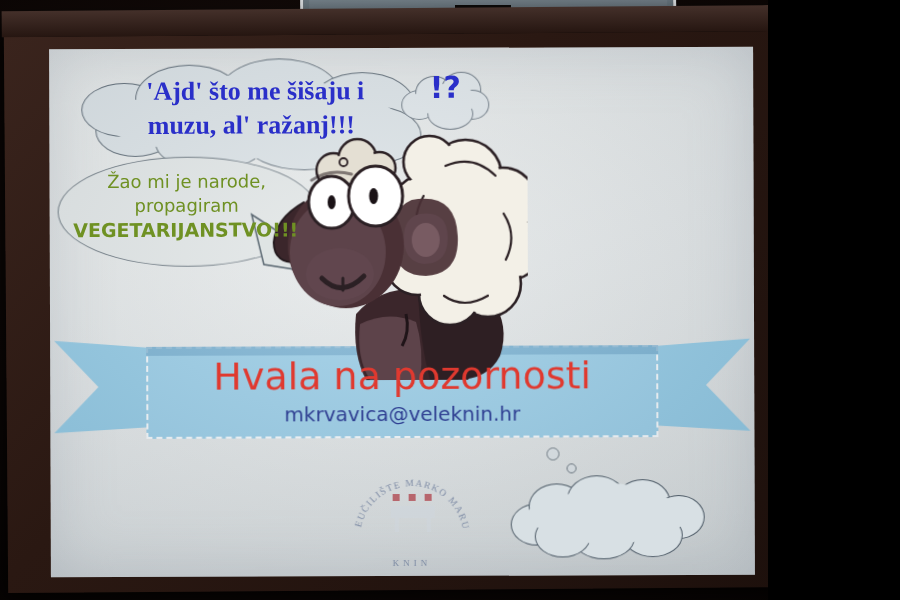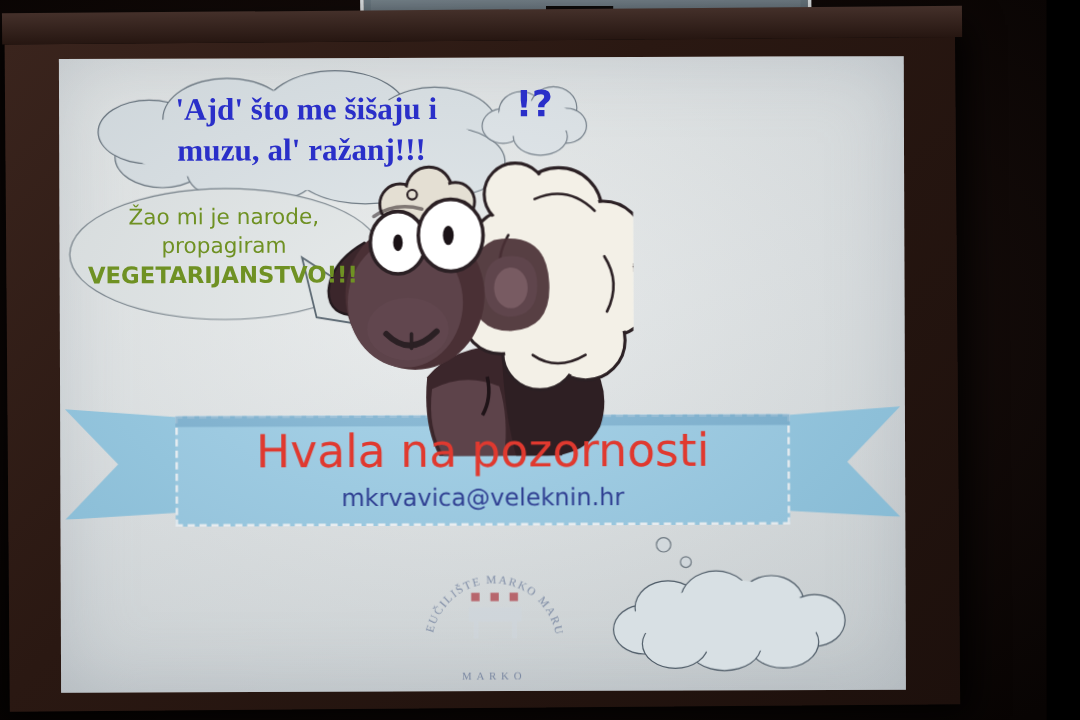--- a/index.html
+++ b/index.html
@@ -1,19 +1,19 @@
 <!DOCTYPE html>
 <html><head>
 <meta charset="utf-8">
 <style>
   html,body{margin:0;padding:0;background:#000;}
   body{width:900px;height:600px;overflow:hidden;
        font-family:"Liberation Sans",sans-serif;}
 
-  #stage{position:relative;width:872px;height:600px;overflow:hidden;
+  #stage{position:relative;width:768px;height:600px;overflow:hidden;
          background:#0a0504;}
 
   
   .wall{position:absolute;inset:0;
         background:
           radial-gradient(ellipse 700px 420px at 48% 45%, #241612 0%, #150c0a 45%, #080403 100%);}
 
   
   .monitor{position:absolute;left:300px;top:-34px;width:370px;height:42px;
            background:linear-gradient(#7d8d96,#5d6a72);
@@ -267,21 +267,21 @@
             </textPath>
           </text>
 
           <rect x="42" y="52" width="44" height="12" fill="#cfd6dd"></rect>
           <rect x="46" y="64" width="4" height="14" fill="#cfd6dd"></rect>
           <rect x="78" y="64" width="4" height="14" fill="#cfd6dd"></rect>
           <rect x="44" y="40" width="7" height="7" fill="#a8222c"></rect>
           <rect x="60" y="40" width="7" height="7" fill="#a8222c"></rect>
           <rect x="76" y="40" width="7" height="7" fill="#a8222c"></rect>
         </svg>
-        <div class="logo-knin">MARKO</div>
+        <div class="logo-knin">KNIN</div>
       </div>
 
       <div class="cloud-small blur">
         <div class="lobe" style="left:0px;top:28px;width:50px;height:40px;"></div>
         <div class="lobe" style="left:18px;top:8px;width:54px;height:44px;"></div>
         <div class="lobe" style="left:56px;top:0px;width:58px;height:48px;"></div>
         <div class="lobe" style="left:104px;top:4px;width:54px;height:46px;"></div>
         <div class="lobe" style="left:142px;top:20px;width:50px;height:42px;"></div>
         <div class="lobe" style="left:112px;top:38px;width:58px;height:42px;"></div>
         <div class="lobe" style="left:62px;top:42px;width:60px;height:40px;"></div>

